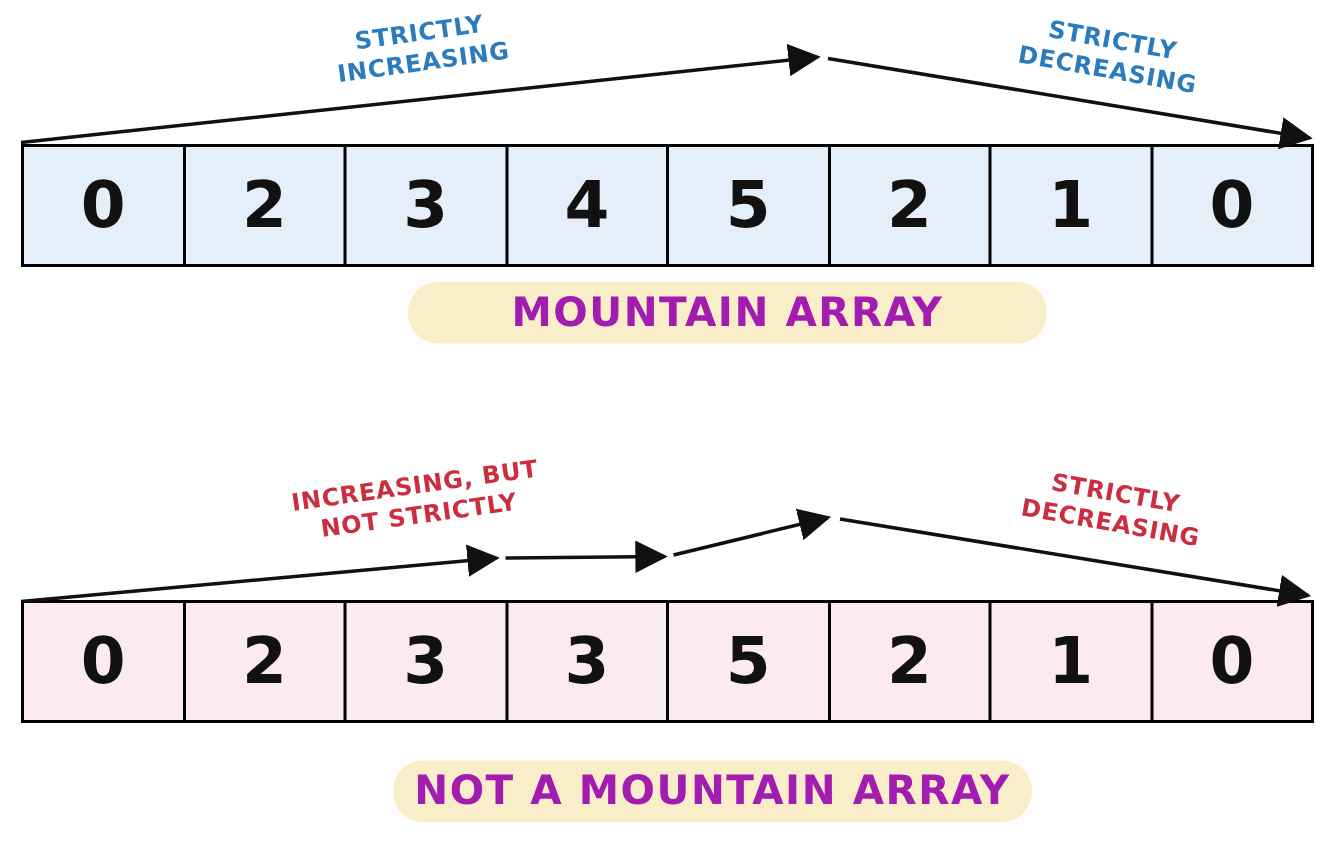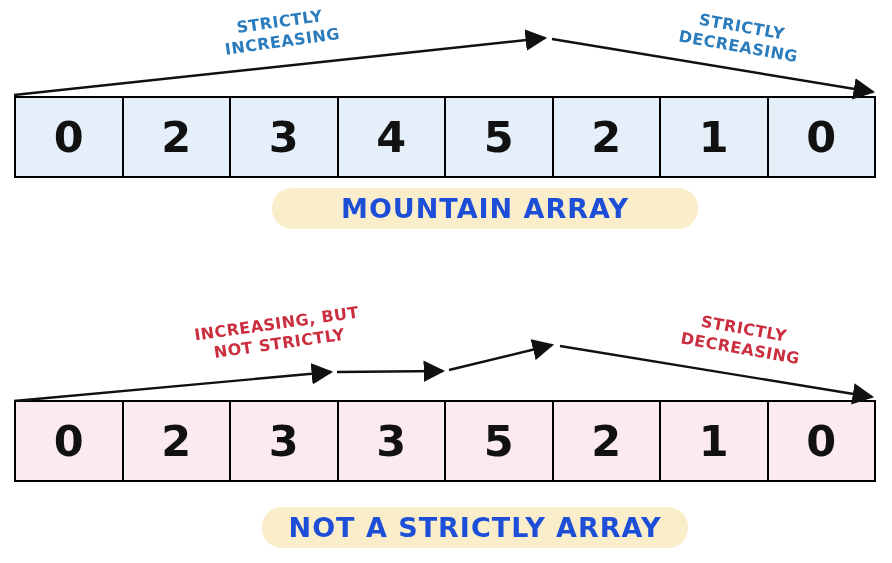--- a/index.html
+++ b/index.html
@@ -37,21 +37,21 @@
   .caption-band {
     position: absolute;
     width: 426px;
     height: 41px;
     background: var(--label_bg, #faedc9);
     display: flex;
     align-items: center;
     justify-content: center;
     font-size: 27px;
     font-weight: bold;
-    color: #1d4ed8;
+    color: #a21caf;
     letter-spacing: 1px;
     white-space: nowrap;
     border-radius: 20px;
   }
   #mountain-caption { left: 272px; top: 188px; }
   #not-mountain-caption { left: 262px; top: 507px; }
   .annotation {
     position: absolute;
     font-size: 16px;
     font-weight: bold;
@@ -116,21 +116,21 @@
     <div class="cell">0</div>
     <div class="cell">2</div>
     <div class="cell">3</div>
     <div class="cell">3</div>
     <div class="cell">5</div>
     <div class="cell">2</div>
     <div class="cell">1</div>
     <div class="cell">0</div>
   </div>
 
-  <div class="caption-band" id="not-mountain-caption">NOT A STRICTLY ARRAY</div>
+  <div class="caption-band" id="not-mountain-caption">NOT A MOUNTAIN ARRAY</div>
 
   <svg id="arrow-overlay" viewBox="0 0 892 563" xmlns="http://www.w3.org/2000/svg">
     <defs>
       <marker id="ah" viewBox="0 0 10 10" refX="9" refY="5" markerWidth="9" markerHeight="9" orient="auto-start-reverse">
         <path d="M0,0 L10,5 L0,10 z" fill="#111111"></path>
       </marker>
     </defs>
 
     <line x1="14" y1="95" x2="545" y2="38" marker-end="url(#ah)"></line>
     <line x1="552" y1="39" x2="873" y2="92" marker-end="url(#ah)"></line>

